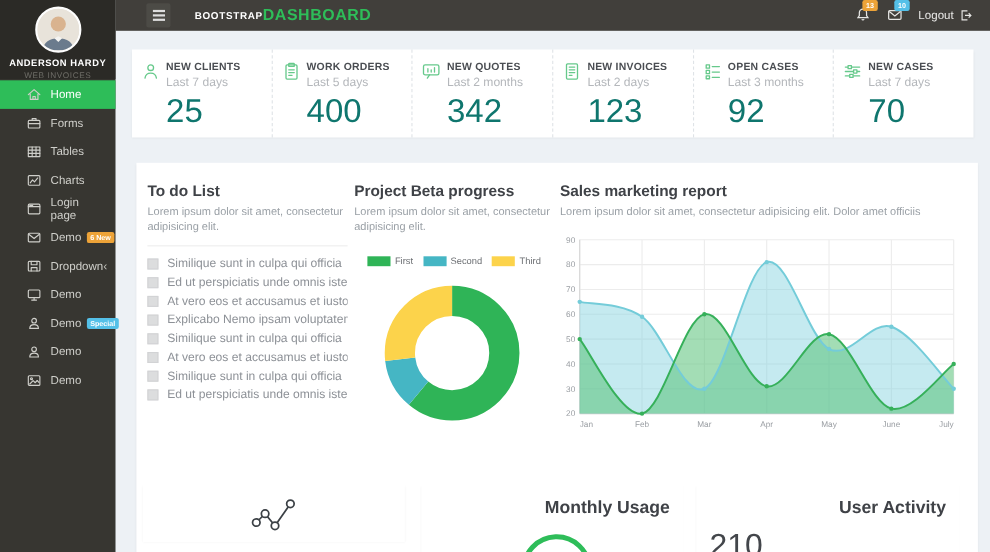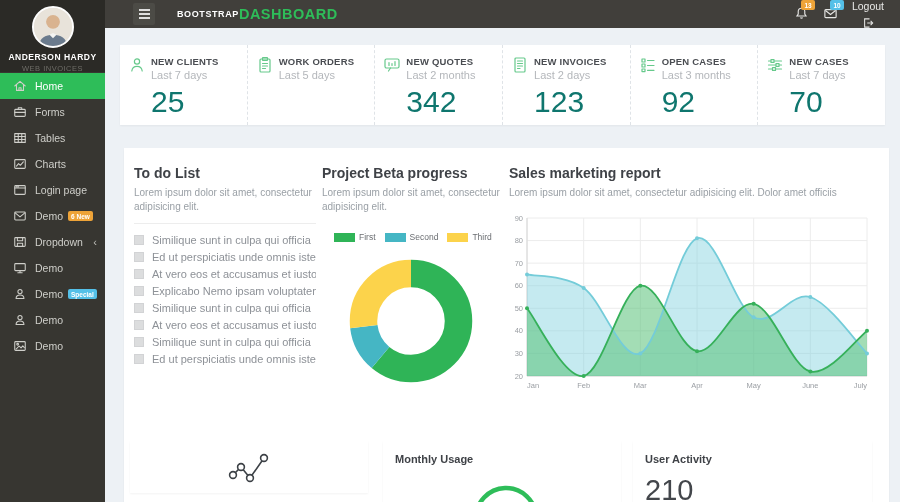--- a/index.html
+++ b/index.html
@@ -14,31 +14,31 @@
                margin-left:28px; display:flex; flex-direction:column; justify-content:center;
                align-items:center; gap:2.5px; cursor:pointer; }
   .hamburger i { display:block; width:11px; height:1.6px; background:#dedede; }
   .brand { margin-left:22px; display:flex; align-items:center; }
   .brand .b1 { color:#ffffff; font-size:9px; font-weight:bold; letter-spacing:.6px; }
   .brand .b2 { color:#2ebd59; font-size:14.5px; font-weight:bold; letter-spacing:.5px; }
   .nav-right { margin-left:auto; display:flex; align-items:center; gap:13px; margin-right:16px; }
   .nav-ico { position:relative; width:16px; height:16px; cursor:pointer; }
   .nav-badge { position:absolute; top:-6px; left:7px; font-size:6.5px; color:#fff;
                padding:1.5px 3.5px; border-radius:2px; font-weight:bold; }
-  .logout { display:flex; align-items:center; gap:5px; color:#e9e9e7; font-size:10.5px; cursor:pointer;flex-direction:column; }
+  .logout { display:flex; align-items:center; gap:5px; color:#e9e9e7; font-size:10.5px; cursor:pointer; }
 
   
   .sidebar { position:absolute; left:0; top:0; width:105px; height:502px; background:#373631; }
   .profile { height:72px; background:#2b2a26; text-align:center; padding-top:6px; }
   .avatar { width:42px; height:42px; border-radius:50%; border:2px solid #fdfdfd;
             margin:0 auto; overflow:hidden; background:#e8e3da; }
   .p-name { color:#ffffff; font-size:8.5px; font-weight:bold; letter-spacing:.5px; margin-top:4px; }
   .p-role { color:#6e6d67; font-size:7.5px; letter-spacing:.5px; margin-top:2px; }
   .menu { margin-top:1px; }
-  .side-item { display:flex; align-items:center; height:26px; padding:0 8px 0 13px;
+  .side-item { display:flex; align-items:center; height:26px; padding:0 8px 0 24px;
                color:#cfcfca; font-size:10.5px; cursor:pointer; text-decoration:none; }
   .side-item .ic { width:14px; height:14px; margin-right:8px; flex:0 0 auto; display:flex; }
   .side-item.active { background:#2ebd59; color:#ffffff; }
   .side-badge { font-size:6.5px; color:#fff; border-radius:2px; padding:1.5px 3px;
                 margin-left:5px; font-weight:bold; white-space:nowrap; }
   .side-chev { margin-left:auto; color:#bdbdb8; font-size:11px; }
 
   
   .panel { position:absolute; background:#ffffff; box-shadow:0 1px 2px rgba(0,0,0,.05); }
 
@@ -73,21 +73,21 @@
 
   #sales-col { position:absolute; left:385px; top:17px; width:372px; }
   #area-svg { display:block; margin-top:12px; }
   .tick { font-size:7.5px; fill:#9a9ea3; }
 
   
   #card-spark { left:130px; top:441px; width:238px; height:52px;
                 display:flex; align-items:center; justify-content:center; }
   #card-usage { left:383px; top:441px; width:238px; height:70px; padding:12px; }
   #card-activity { left:633px; top:441px; width:239px; height:70px; padding:12px; }
-  .card-title { font-size:11px; font-weight:bold; color:#3f4247; }
+  .card-title { font-size:16px; font-weight:bold; color:#3f4247;text-align:right; }
   .big-num { font-size:29px; color:#43464b; margin-top:9px; }
   #gauge-wrap { position:absolute; left:85px; top:44px; width:76px; height:26px; overflow:hidden; }
 </style>
 </head>
 <body>
 
 <div id="app">
 
   <div class="sidebar">
     <div class="profile">
@@ -261,20 +261,21 @@
        <span class="stat-ico"><svg width="18" height="18" viewBox="0 0 18 18" fill="none" stroke-linecap="round" stroke-linejoin="round" stroke="#66c98b" stroke-width="1.2">
               <rect x="4" y="3" width="10" height="13" rx="1"></rect>
               <rect x="6.5" y="1.6" width="5" height="2.8" rx=".5"></rect>
               <path d="M6.5 7.5h5M6.5 10h5M6.5 12.5h3"></path>
             </svg></span>
        <span>
          <div class="stat-title">WORK ORDERS</div>
          <div class="stat-period">Last 5 days</div>
        </span>
      </div>
+     <div class="stat-value">400</div>
       </div>
       <div class="stat">
         <div class="stat-head">
        <span class="stat-ico"><svg width="18" height="18" viewBox="0 0 18 18" fill="none" stroke-linecap="round" stroke-linejoin="round" stroke="#66c98b" stroke-width="1.2">
               <rect x="2" y="3" width="14" height="9" rx="1.5"></rect>
               <path d="M7.5 12l-2 3M6 6.5v3M9 7.5v2M12 5.5v4"></path>
             </svg></span>
        <span>
          <div class="stat-title">NEW QUOTES</div>
          <div class="stat-period">Last 2 months</div>

